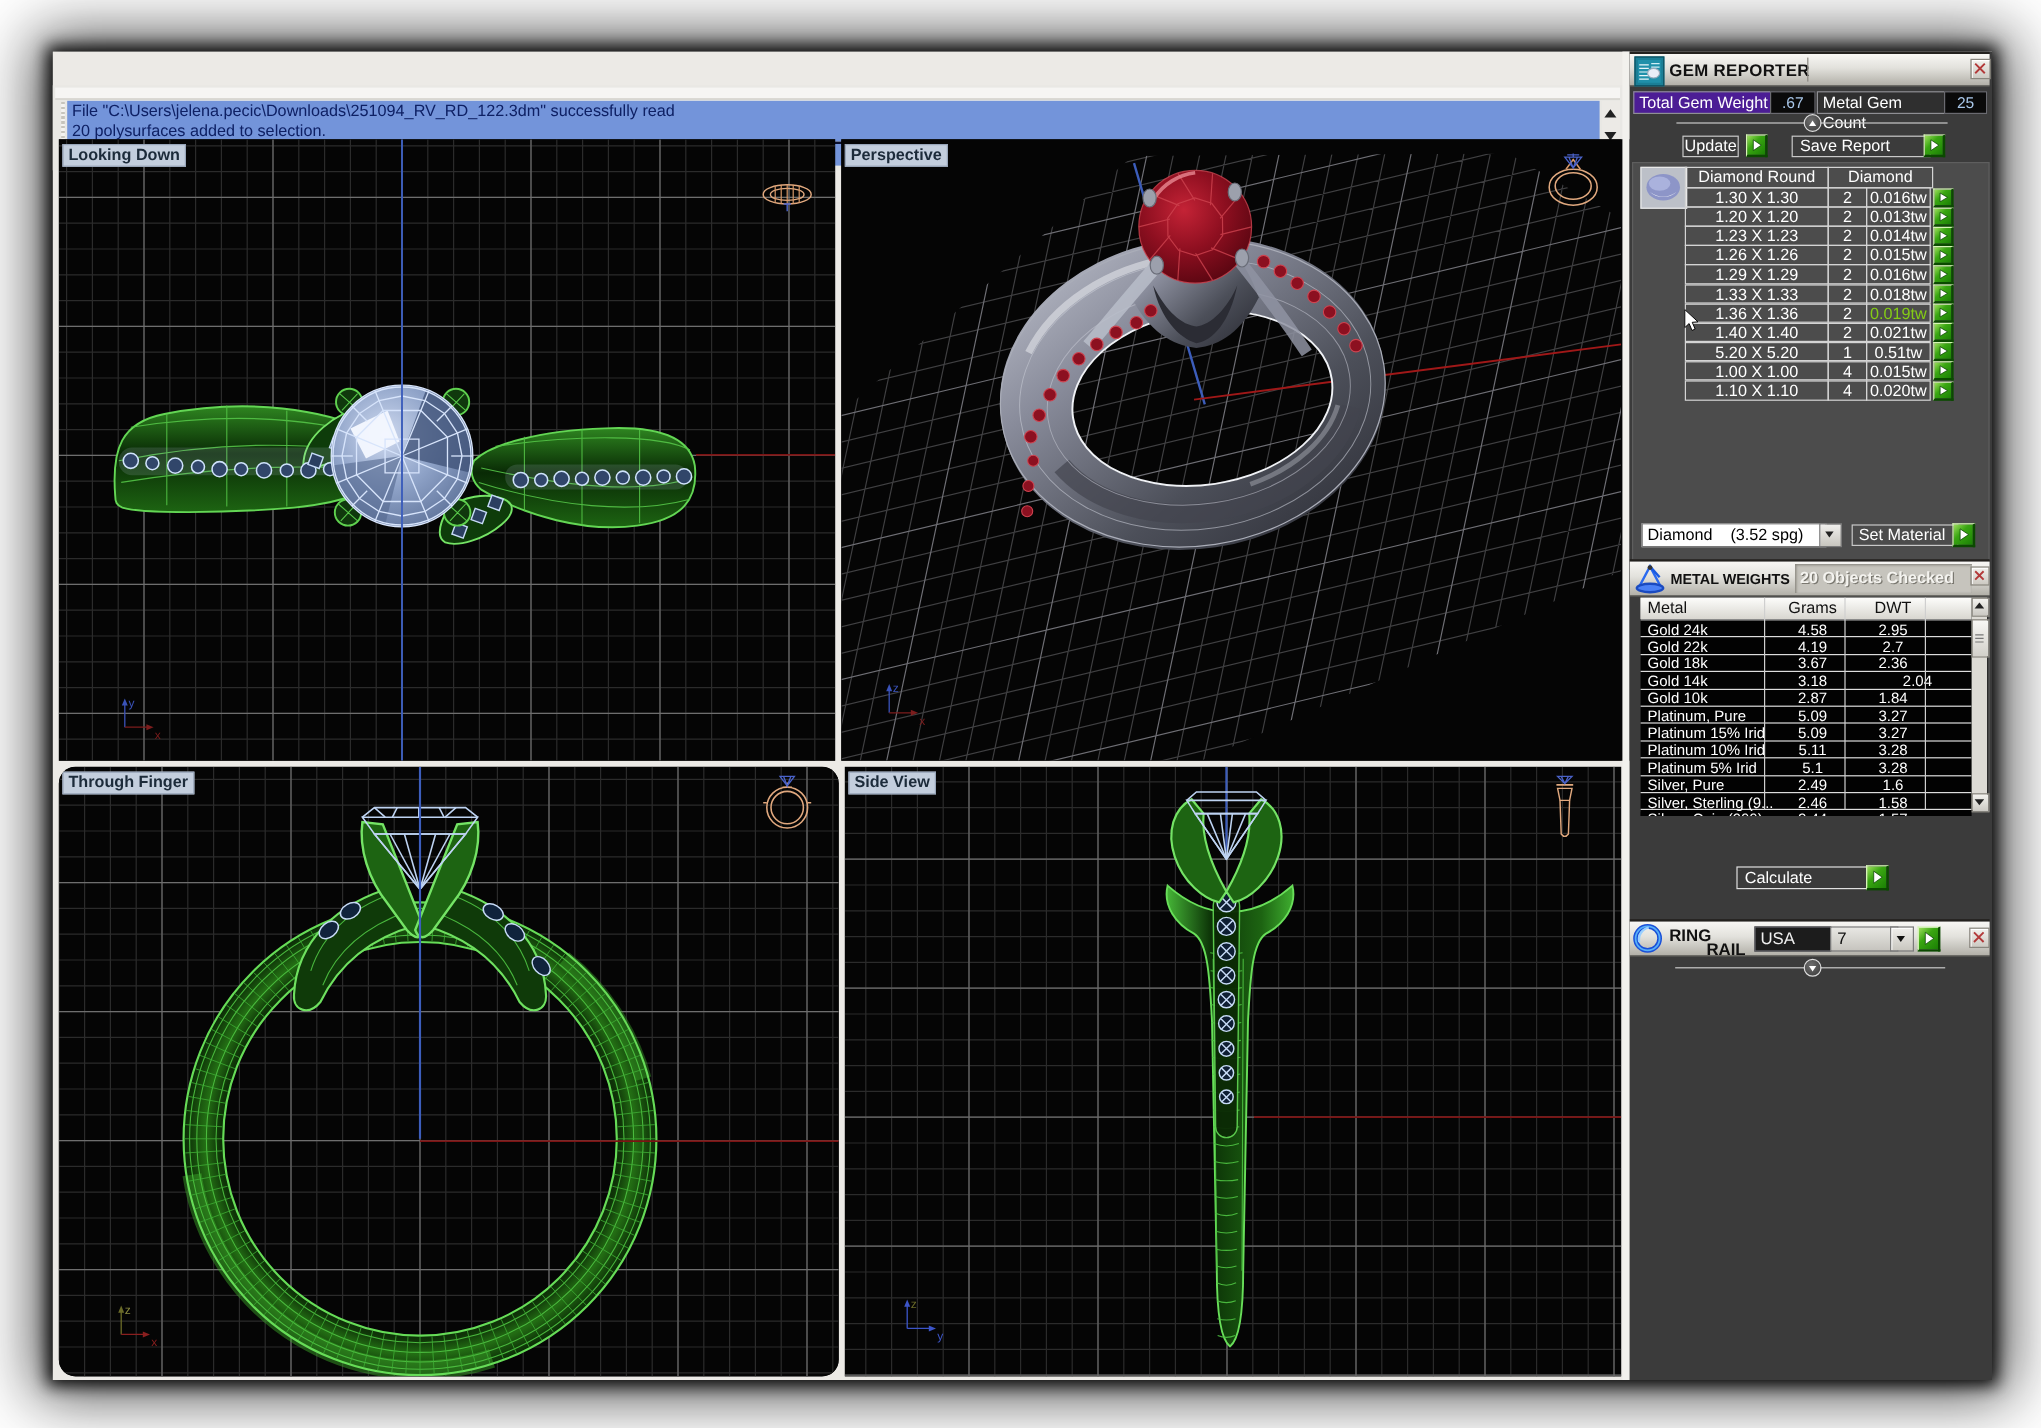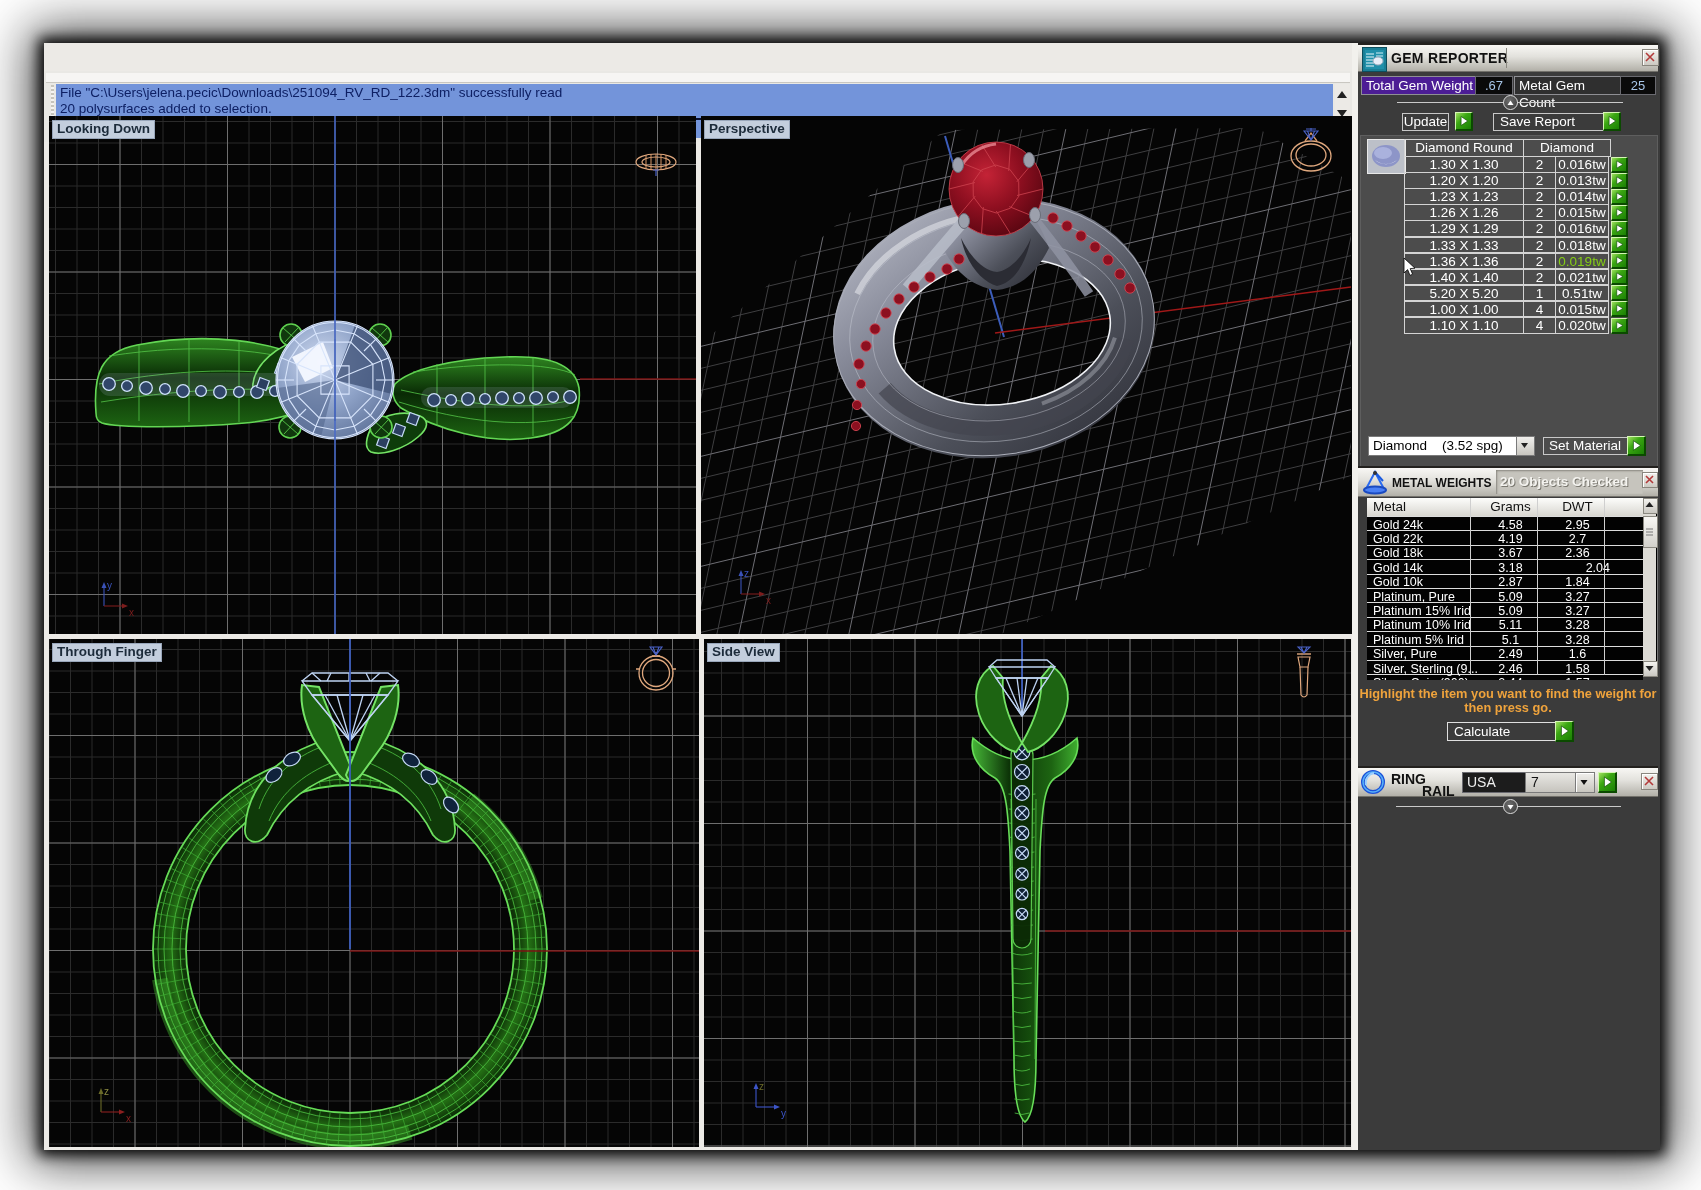--- a/index.html
+++ b/index.html
@@ -282,21 +282,21 @@
         <g font-size="10" font-family="Liberation Sans">
       <line x1="40" y1="478" x2="40" y2="458" stroke="#3a52b8" stroke-width="1.1"></line>
       <path d="M40 454 l-2.5 6 h5 z" fill="#3a52b8"></path>
       <line x1="40" y1="478" x2="60" y2="478" stroke="#7c1d1d" stroke-width="1.1"></line>
       <path d="M64 478 l-6 -2.5 v5 z" fill="#7c1d1d"></path>
       <text x="43" y="461" fill="#3a52b8">z</text>
       <text x="65" y="488" fill="#7c1d1d">x</text>
     </g>
       </svg>
   </div>
-  <div class="vp" style="left:5px;top:596px;width:650px;height:508px;">
+  <div class="vp" style="left:5px;top:596px;width:650px;height:508px;border-radius:14px;">
     <div class="vplabel">Through Finger</div>
     <svg width="650" height="508">
         <rect width="650" height="508" fill="#050505"></rect>
         <path d="M0.0 0V508 M21.5 0V508 M43.0 0V508 M64.5 0V508 M86.0 0V508 M107.5 0V508 M129.0 0V508 M150.5 0V508 M172.0 0V508 M193.5 0V508 M215.0 0V508 M236.5 0V508 M258.0 0V508 M279.5 0V508 M301.0 0V508 M322.5 0V508 M344.0 0V508 M365.5 0V508 M387.0 0V508 M408.5 0V508 M430.0 0V508 M451.5 0V508 M473.0 0V508 M494.5 0V508 M516.0 0V508 M537.5 0V508 M559.0 0V508 M580.5 0V508 M602.0 0V508 M623.5 0V508 M645.0 0V508 M0 10.5H650 M0 32.0H650 M0 53.5H650 M0 75.0H650 M0 96.5H650 M0 118.0H650 M0 139.5H650 M0 161.0H650 M0 182.5H650 M0 204.0H650 M0 225.5H650 M0 247.0H650 M0 268.5H650 M0 290.0H650 M0 311.5H650 M0 333.0H650 M0 354.5H650 M0 376.0H650 M0 397.5H650 M0 419.0H650 M0 440.5H650 M0 462.0H650 M0 483.5H650 M0 505.0H650" stroke="#2b2b2b" stroke-width="1" fill="none"></path>
         <path d="M86.0 0V508 M193.5 0V508 M301.0 0V508 M408.5 0V508 M516.0 0V508 M623.5 0V508 M0 96.5H650 M0 204.0H650 M0 311.5H650 M0 419.0H650" stroke="#6e6e6e" stroke-width="1" fill="none"></path>
         <defs>
       <radialGradient id="g3r" cx="0.5" cy="0.5" r="0.5">
         <stop offset="0.78" stop-color="#071c04"></stop>
             <stop offset="0.85" stop-color="#0f3408"></stop>
         <stop offset="0.91" stop-color="#236e14"></stop>
@@ -797,21 +797,20 @@
       <div class="abs" style="left:285px;top:473px;width:13px;height:30px;background:linear-gradient(180deg,#f8f7f4,#d2d0ca);border:1px solid #8a8880;">
         <svg width="11" height="28">
           <path d="M2 12 h7 M2 15 h7 M2 18 h7" stroke="#777" stroke-width="1"></path>
         </svg>
       </div>
       <div class="abs" style="left:285px;top:618px;width:13px;height:14px;background:linear-gradient(180deg,#f4f3ef,#cac8c2);border:1px solid #8a8880;">
         <svg width="11" height="12">
           <path d="M5.5 9 l4 -5 h-8 z" fill="#222"></path>
         </svg>
       </div>
-      <div class="abs" style="left:0;top:644px;width:300px;text-align:center;color:#efa33c;font-weight:bold;font-size:12.8px;line-height:13.5px;">Highlight the item you want to find the weight for<br>then press go.</div>
       <div class="abs" style="left:89px;top:679px;width:102px;height:17px;border:1px solid #e0e0e0;color:#fff;font-size:13.5px;line-height:17px;padding-left:6px;">Calculate</div>
       <div class="abs" style="left:197px;top:678px;width:16px;height:18px;background:linear-gradient(135deg,#9fe05f 0%,#3aa612 40%,#1a8004 100%);border-top:1px solid #d6f6b6;border-left:1px solid #d6f6b6;border-bottom:2px solid #0b4a00;border-right:2px solid #0b4a00;">
         <svg width="16" height="18">
           <path d="M5.44 3.96 L5.44 14.040000000000001 L12.48 9.0 Z" fill="#fff" stroke="#063e00" stroke-width="0.6"></path>
         </svg>
       </div>
       <div class="abs" style="left:0;top:723px;width:300px;height:2px;background:#23211e;"></div>
       <div class="abs" style="left:0;top:725px;width:300px;height:28px;background:linear-gradient(180deg,#f8f7f4 0%,#e2e1dc 45%,#b2b0a8 100%);border-bottom:1px solid #72706a;"></div>
       <div class="abs" style="left:2px;top:726px;width:26px;height:27px;">
         <svg width="26" height="27">

